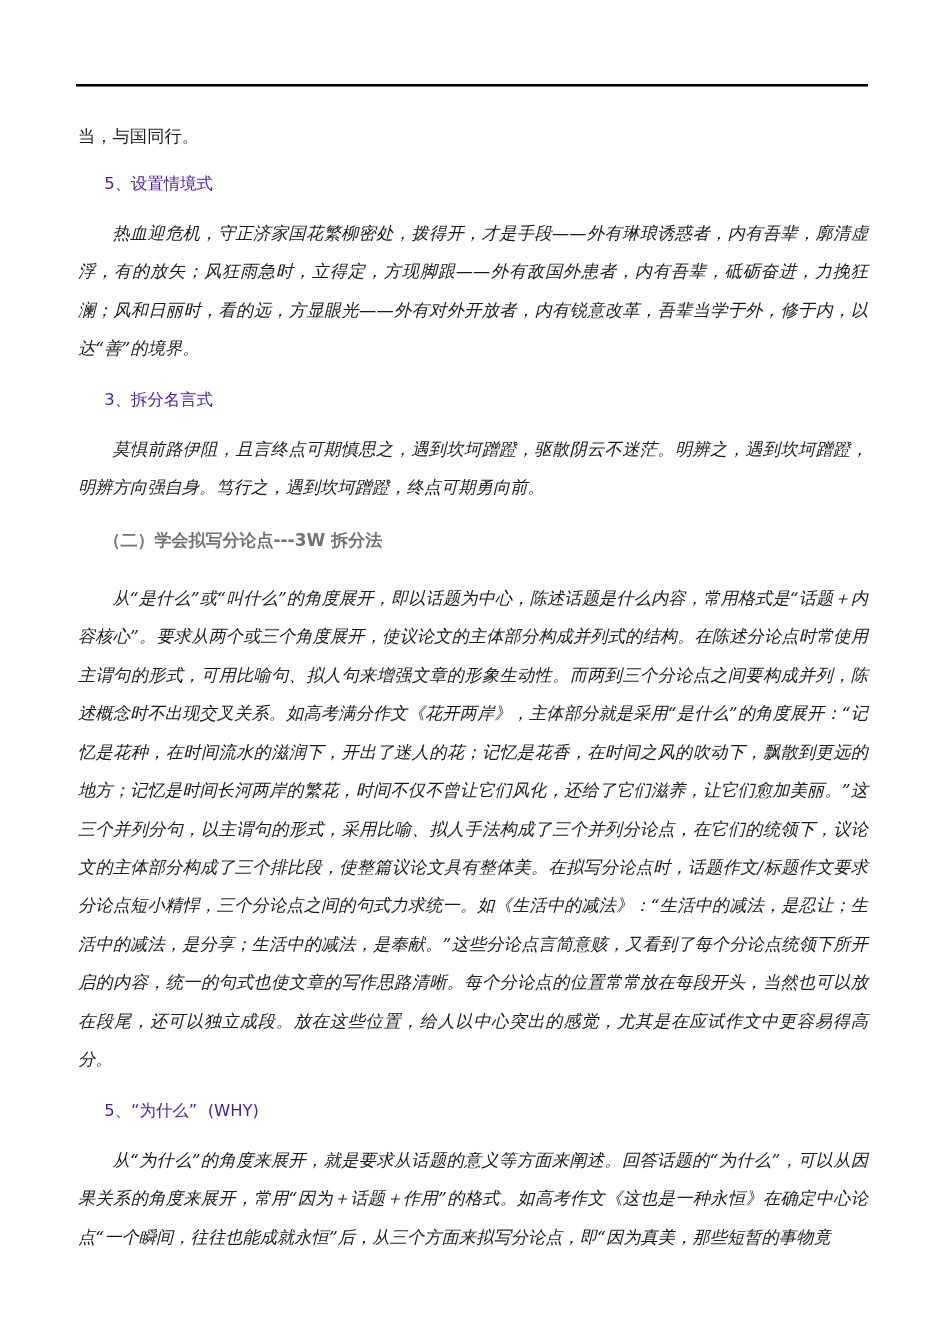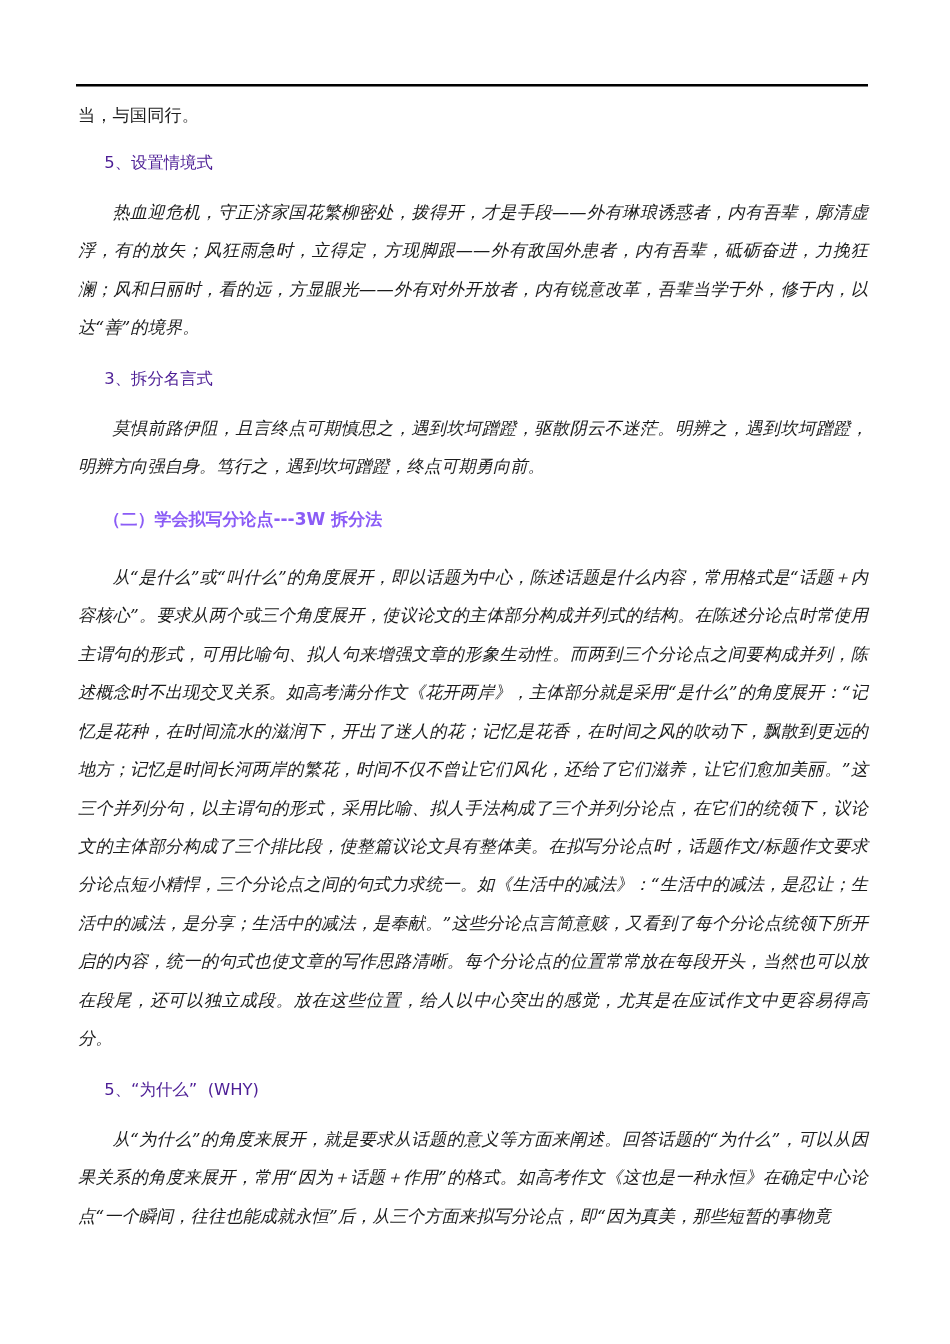--- a/index.html
+++ b/index.html
@@ -21,21 +21,21 @@
     left: 76px;
     top: 84px;
     width: 792px;
     height: 0;
     border-top: 2.2px solid #000000;
     border-bottom: 0.6px solid #7a7a7a;
   }
   .content {
     position: absolute;
     left: 78px;
-    top: 96px;
+    top: 117px;
     width: 790px;
   }
   
   .para {
     font-family: "DejaVu Serif", "Liberation Serif", serif;
     font-size: 17.2px;
     line-height: 38.4px;
     color: #1b1b1b;
     text-align: justify;
     text-justify: inter-ideograph;
@@ -59,21 +59,21 @@
     text-indent: 1.6em;
     margin: 0;
     white-space: pre-wrap;
   }
   
   .sechead {
     font-family: "DejaVu Sans", "Liberation Sans", sans-serif;
     font-weight: bold;
     font-size: 17px;
     line-height: 38.4px;
-    color: #8b5cf6;
+    color: #737373;
     text-indent: 1.5em;
     margin: 0;
     white-space: pre-wrap;
   }
   .gap-sm { height: 10px; }
   .gap-md { height: 14px; }
 </style>
 </head>
 <body>
 

